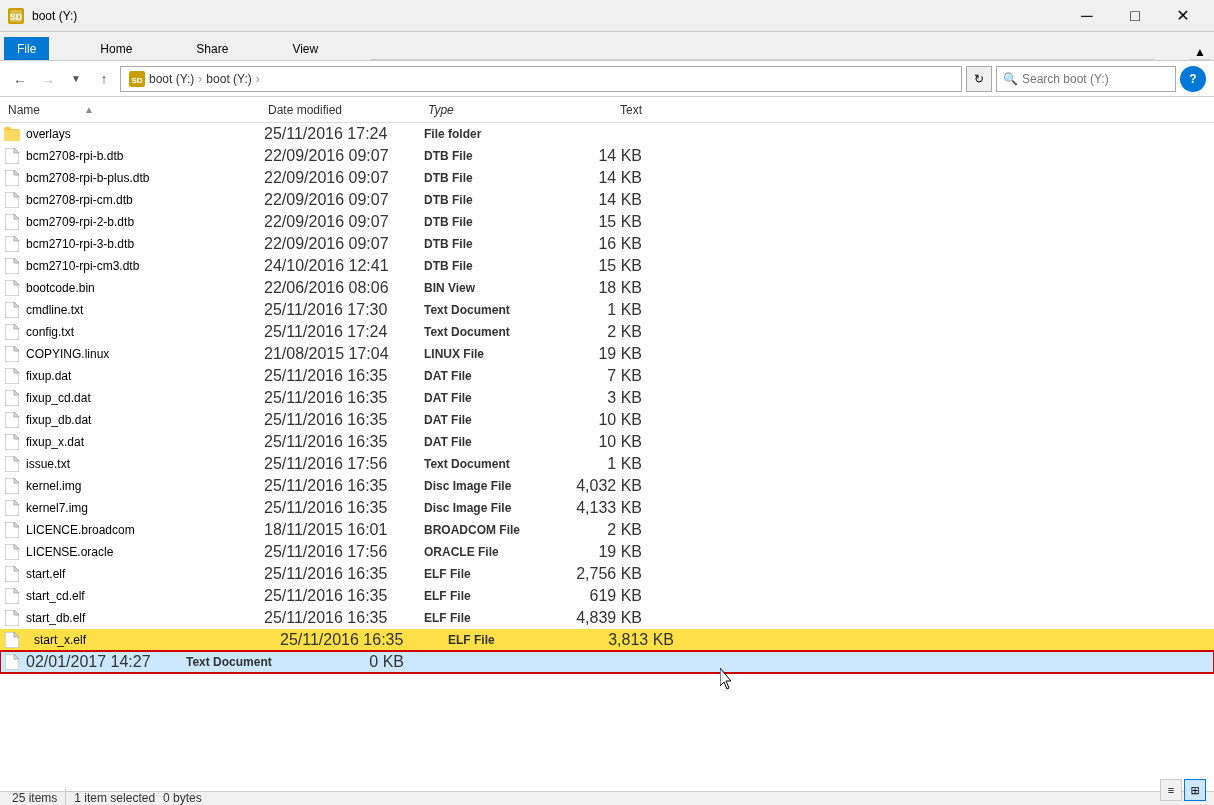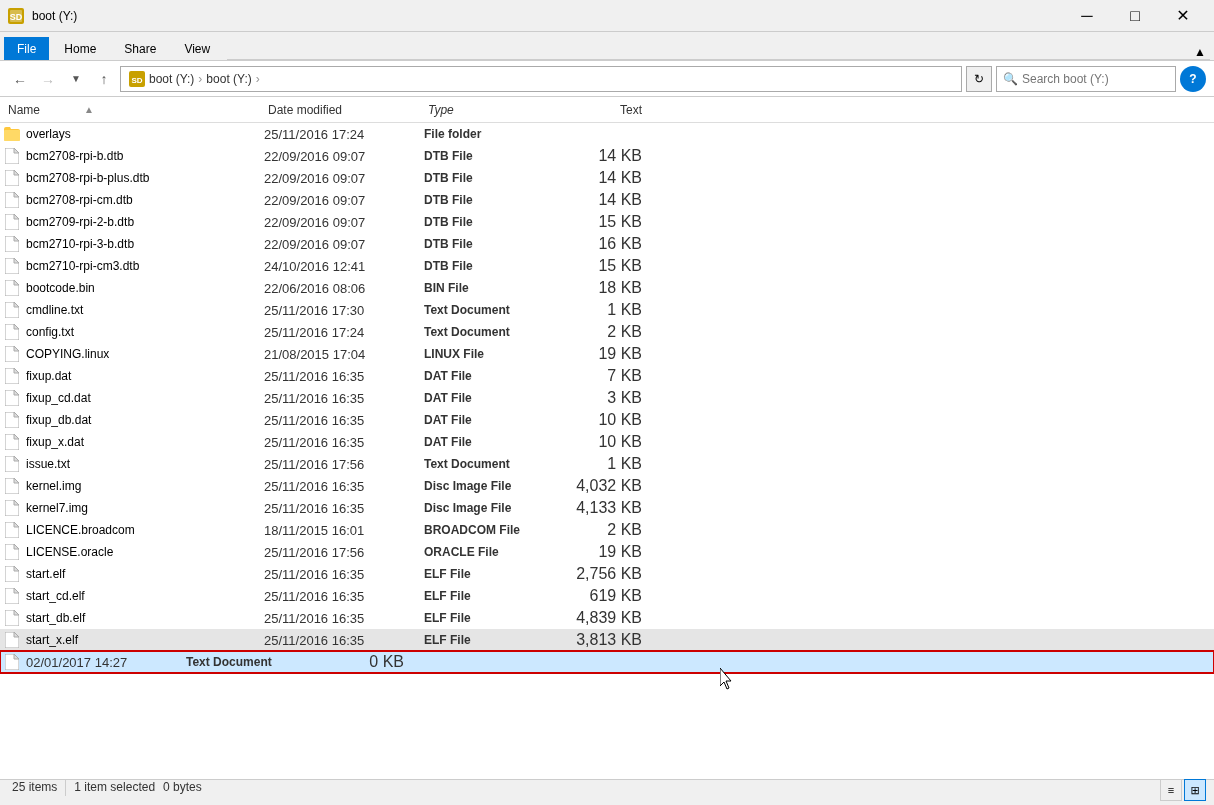--- a/index.html
+++ b/index.html
@@ -16,21 +16,21 @@
     .title-btn {
       width: 46px; height: 32px; border: none; background: transparent;
       font-size: 16px; cursor: pointer; display: flex; align-items: center; justify-content: center;
     }
 
     
     .ribbon {
       background: #f0f0f0; border-bottom: 1px solid #ccc;
     }
     .ribbon-tabs {
-      display: flex; height: 28px; align-items: flex-end; padding: 0 4px;
+      display: flex; height: 28px; align-items: flex-end; padding: 0 4px; gap: 36px;
     }
     .ribbon-tab {
       padding: 4px 12px; font-size: 12px; cursor: pointer; border: 1px solid transparent;
       border-bottom: none; margin-right: 2px;
     }
     .ribbon-tab.active {
       background: #0078d7; color: #fff; border-color: #0078d7;
     }
 
     
@@ -70,36 +70,36 @@
     }
     .col-name { width: 260px; }
     .col-date { width: 160px; }
     .col-type { width: 140px; font-style: italic; }
     .col-size { width: 90px; justify-content: flex-end; padding-right: 12px; }
     .file-row {
       display: flex; align-items: center; height: 22px; padding: 0 4px;
       cursor: pointer;
     }
     .file-row.editing { background: #cce8ff; outline: 2px solid #cc0000; outline-offset: -1px; }
-    .file-row.highlighted { background: #e5e5e5; }
+    .file-row.highlighted { background: #fde047; gap: 8px; }
     .file-icon { width: 16px; height: 16px; margin-right: 6px; flex-shrink: 0; display: flex; align-items: center; justify-content: center; }
     .file-name { width: 238px; font-size: 12px; overflow: hidden; text-overflow: ellipsis; white-space: nowrap; }
     .file-name-input {
       width: 80px; border: 1px solid #0078d7; outline: none; font-size: 12px;
       padding: 0 2px; height: 18px; background: #fff;
     }
-    .file-date { width: 160px; font-size: 13px; color: #333; }
+    .file-date { width: 160px; font-size: 16px; color: #333; }
     .file-type { width: 140px; font-size: 12px; color: #333; font-weight: bold; }
     .file-size { width: 90px; font-size: 16px; color: #333; text-align: right; padding-right: 12px; }
 
     
     .status-bar {
       position: absolute; bottom: 0; left: 0; right: 0;
-      height: 26px; background: #f0f0f0; border-top: 1px solid #ccc;
-      display: flex; align-items: flex-start; padding: 0 12px; gap: 8px;
+      height: 14px; background: #f0f0f0; border-top: 1px solid #ccc;
+      display: flex; align-items: flex-end; padding: 0 12px; gap: 8px;
       font-size: 12px; color: #333;
     }
     .status-sep { width: 1px; height: 16px; background: #ccc; }
 
     
     .view-btns { position: absolute; bottom: 4px; right: 8px; display: flex; gap: 2px; }
     .view-btn { width: 22px; height: 22px; border: 1px solid #ccc; background: #f0f0f0; cursor: pointer; display: flex; align-items: center; justify-content: center; font-size: 11px; }
     .view-btn.active { background: #cce8ff; border-color: #0078d7; }
 
     
@@ -280,21 +280,21 @@
       </div>
       <div class="file-row">
         <div class="file-icon">
           <svg width="14" height="16" viewBox="0 0 14 16">
       <path d="M0 0 L9 0 L14 5 L14 16 L0 16 Z" fill="white" stroke="#aaa" stroke-width="1"></path>
       <path d="M9 0 L9 5 L14 5 Z" fill="#ddd" stroke="#aaa" stroke-width="1"></path>
     </svg>
         </div>
         <div class="file-name">bootcode.bin</div>
         <div class="file-date">22/06/2016 08:06</div>
-        <div class="file-type">BIN File</div>
+        <div class="file-type">BIN View</div>
         <div class="file-size">18 KB</div>
       </div>
       <div class="file-row">
         <div class="file-icon">
           <svg width="14" height="16" viewBox="0 0 14 16">
       <path d="M0 0 L9 0 L14 5 L14 16 L0 16 Z" fill="white" stroke="#aaa" stroke-width="1"></path>
       <path d="M9 0 L9 5 L14 5 Z" fill="#ddd" stroke="#aaa" stroke-width="1"></path>
     </svg>
         </div>
         <div class="file-name">cmdline.txt</div>

